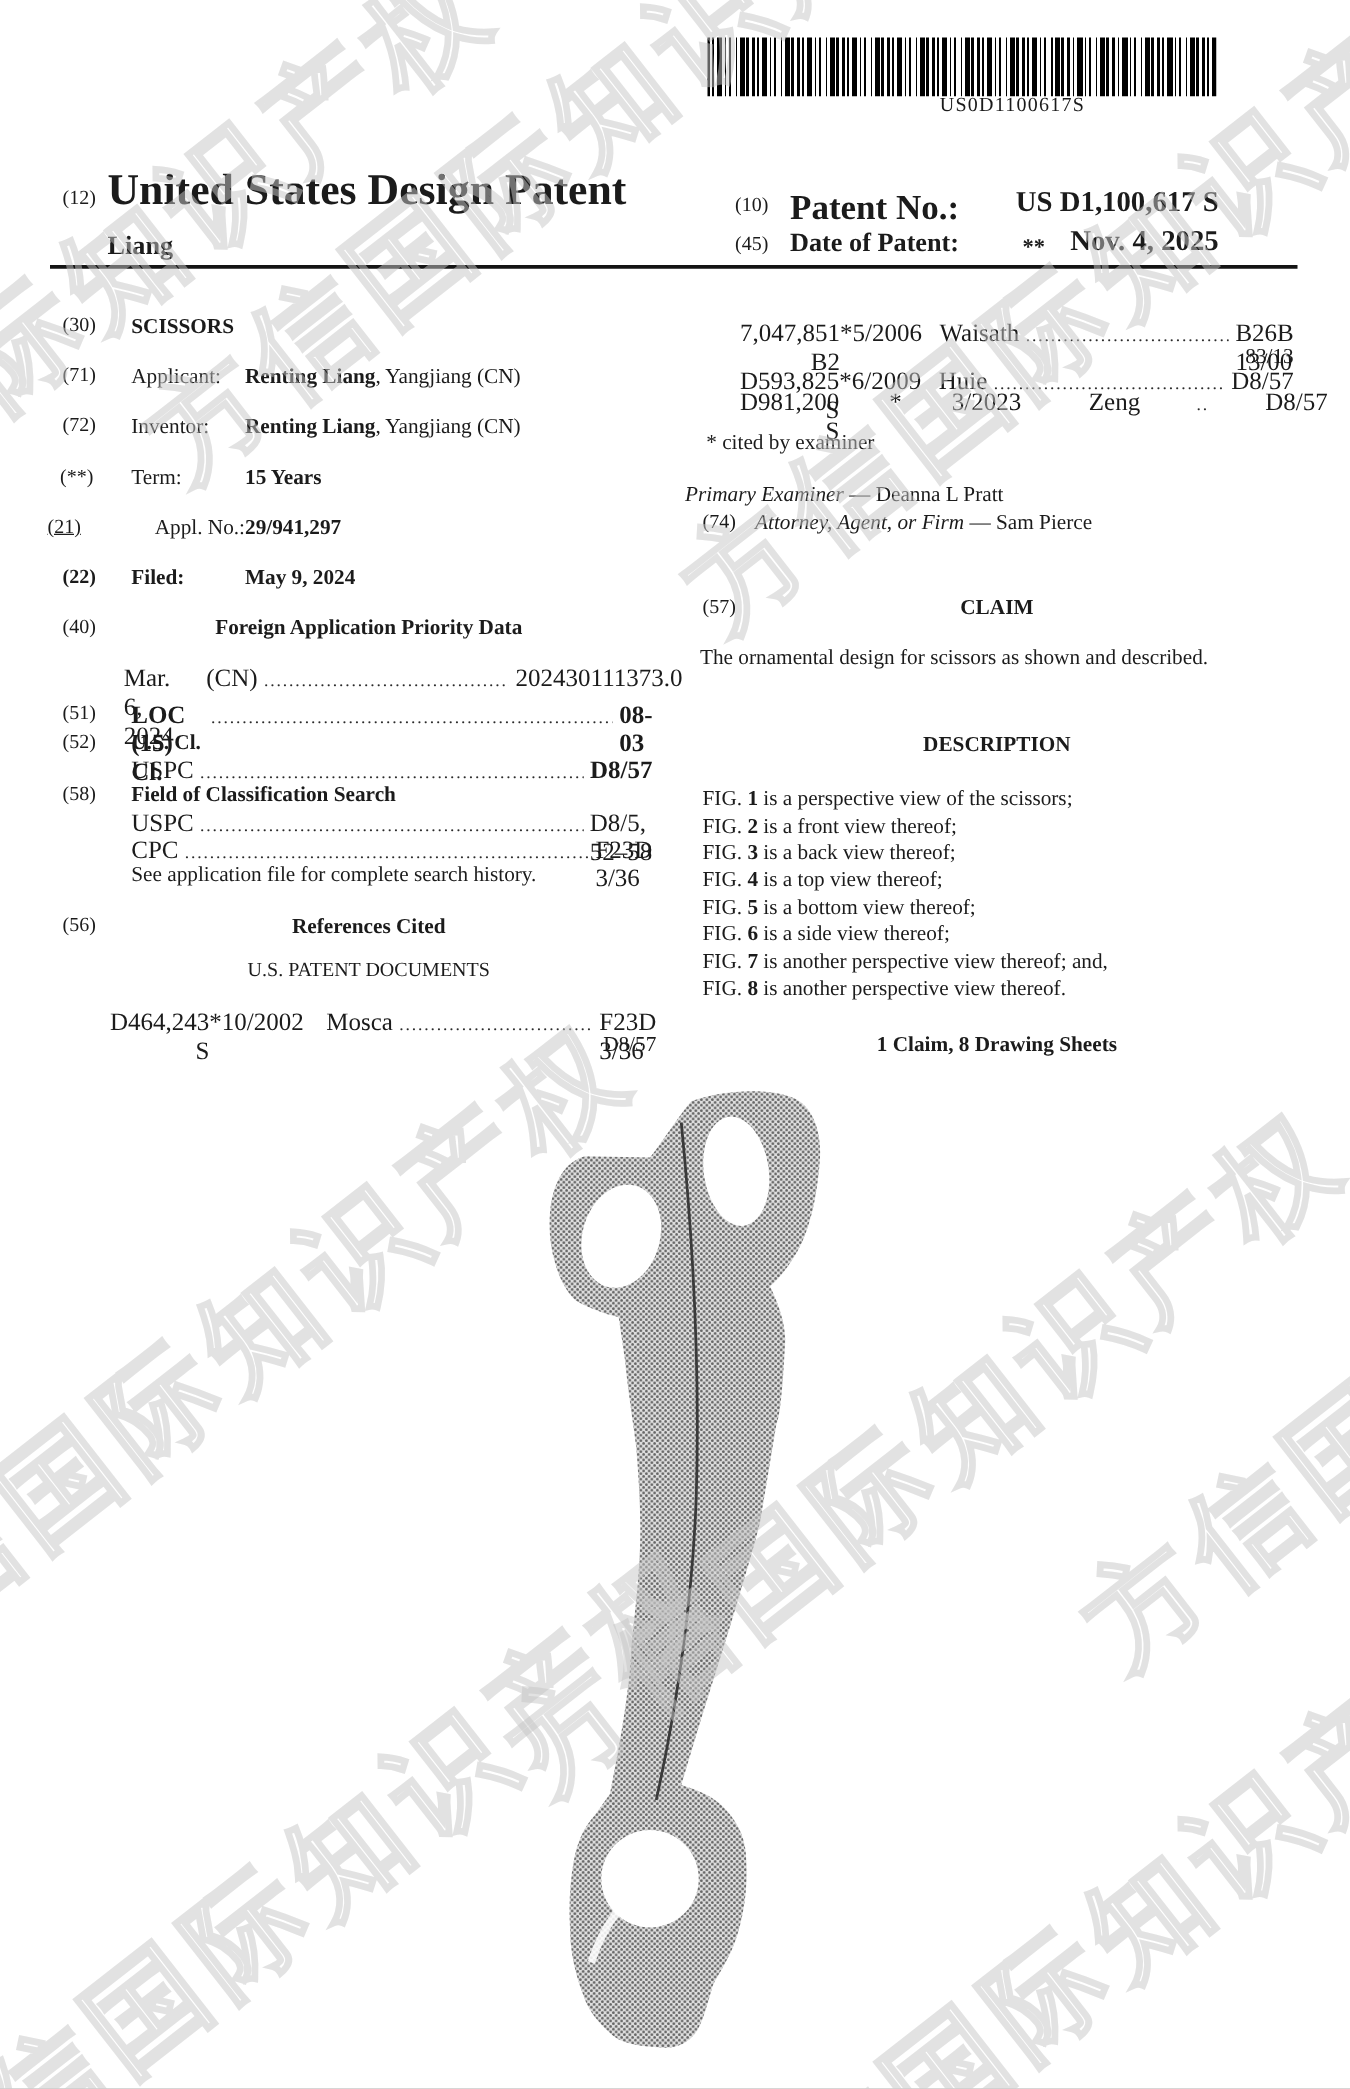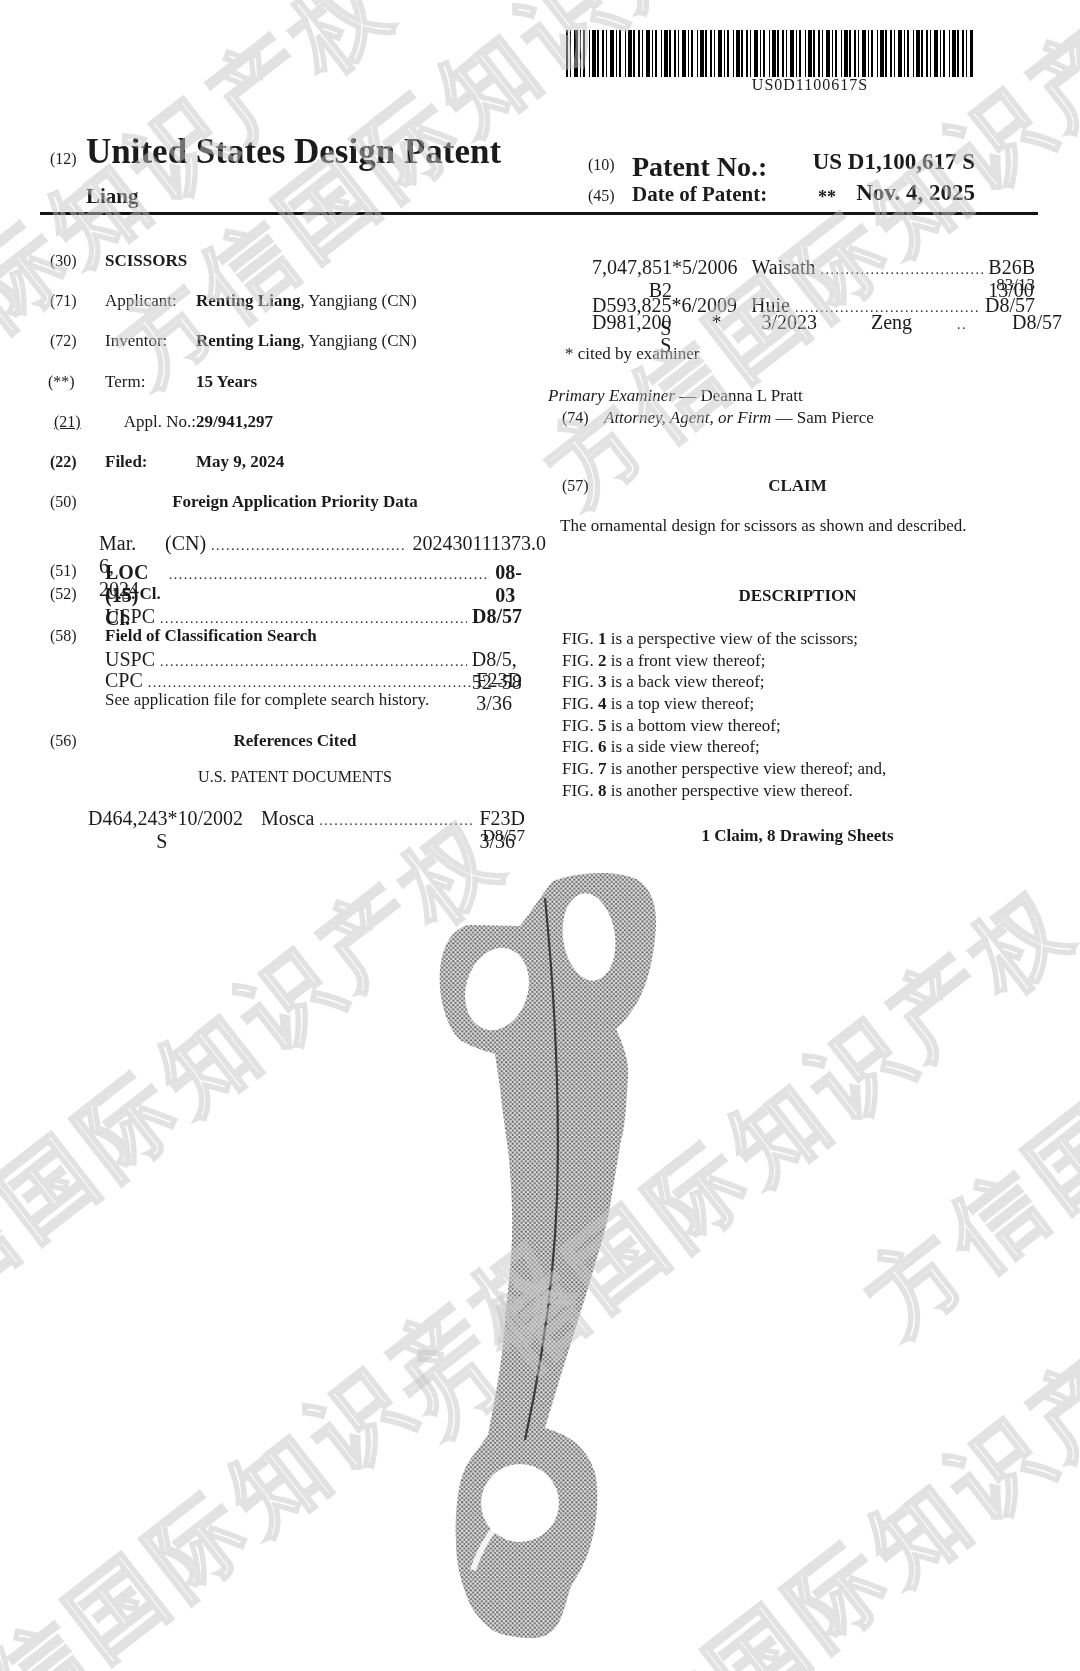--- a/index.html
+++ b/index.html
@@ -76,31 +76,31 @@
     <div class="abs num" style="left:50px;top:332px;">(72)</div>
     <div class="abs t17" style="left:105px;top:331px;">
       <span class="lab">Inventor:</span><span class="b">Renting Liang</span><span>, Yangjiang (CN)</span>
     </div>
 
     <div class="abs num" style="left:48px;top:373px;">(**)</div>
     <div class="abs t17" style="left:105px;top:372px;">
       <span class="lab">Term:</span><span class="b">15 Years</span>
     </div>
 
-    <div class="abs num" style="left:54px;top:413px;text-decoration:underline;">(21)</div>
+    <div class="abs num" style="left:38px;top:413px;text-decoration:underline;">(21)</div>
     <div class="abs t17" style="left:105px;top:412px;text-align:right;">
       <span class="lab">Appl. No.:</span><span class="b">29/941,297</span>
     </div>
 
     <div class="abs num b" style="left:50px;top:453px;">(22)</div>
     <div class="abs t17" style="left:105px;top:452px;">
       <span class="lab b">Filed:</span><span class="b">May 9, 2024</span>
     </div>
 
-    <div class="abs num" style="left:50px;top:493px;">(50)</div>
+    <div class="abs num" style="left:50px;top:493px;">(40)</div>
     <div class="abs t17 b ctr-l" style="top:492px;">Foreign Application Priority Data</div>
 
     <div class="fr" style="left:75px;top:532px;width:447px;margin-left:24px;">
       <span>Mar. 6, 2024</span>
       <span style="margin-left:26px;">(CN)</span>
       <span class="dots"></span>
       <span>202430111373.0</span>
     </div>
 
     <div class="abs num" style="left:50px;top:562px;">(51)</div>

